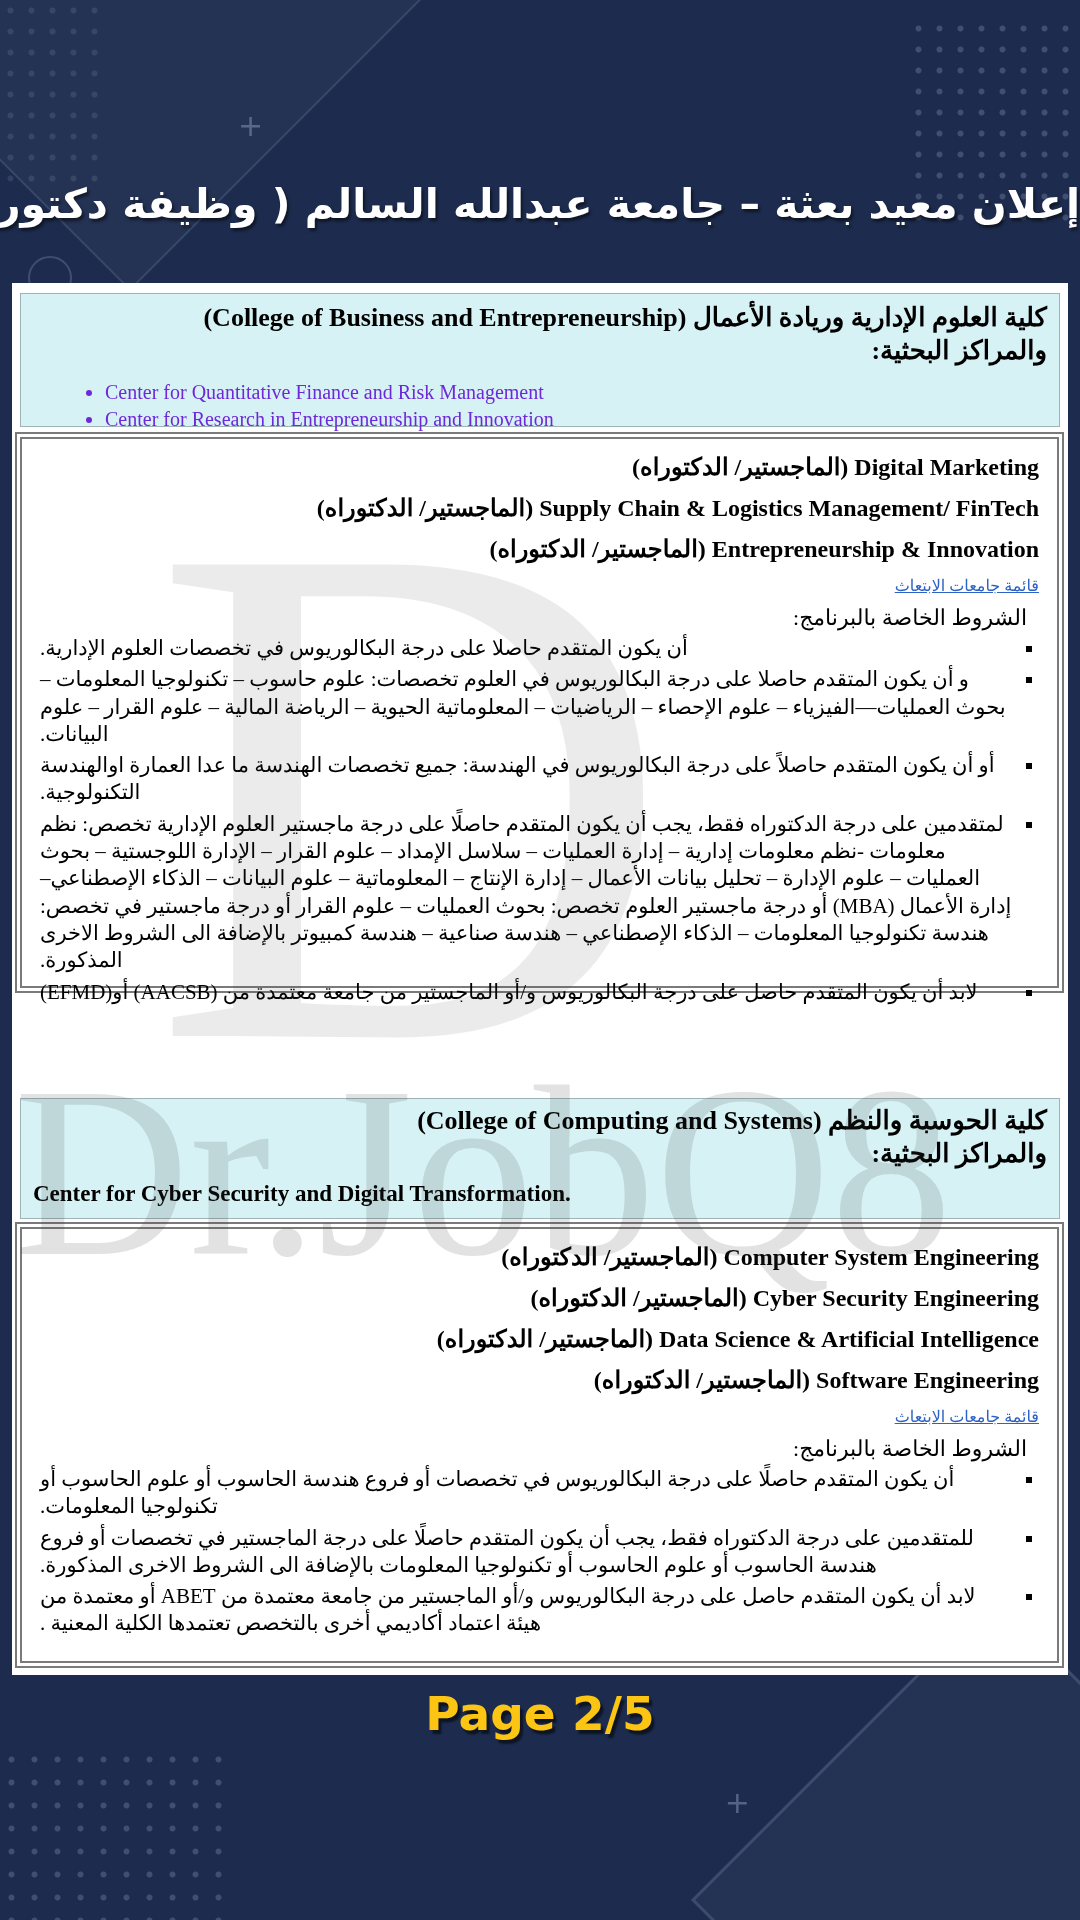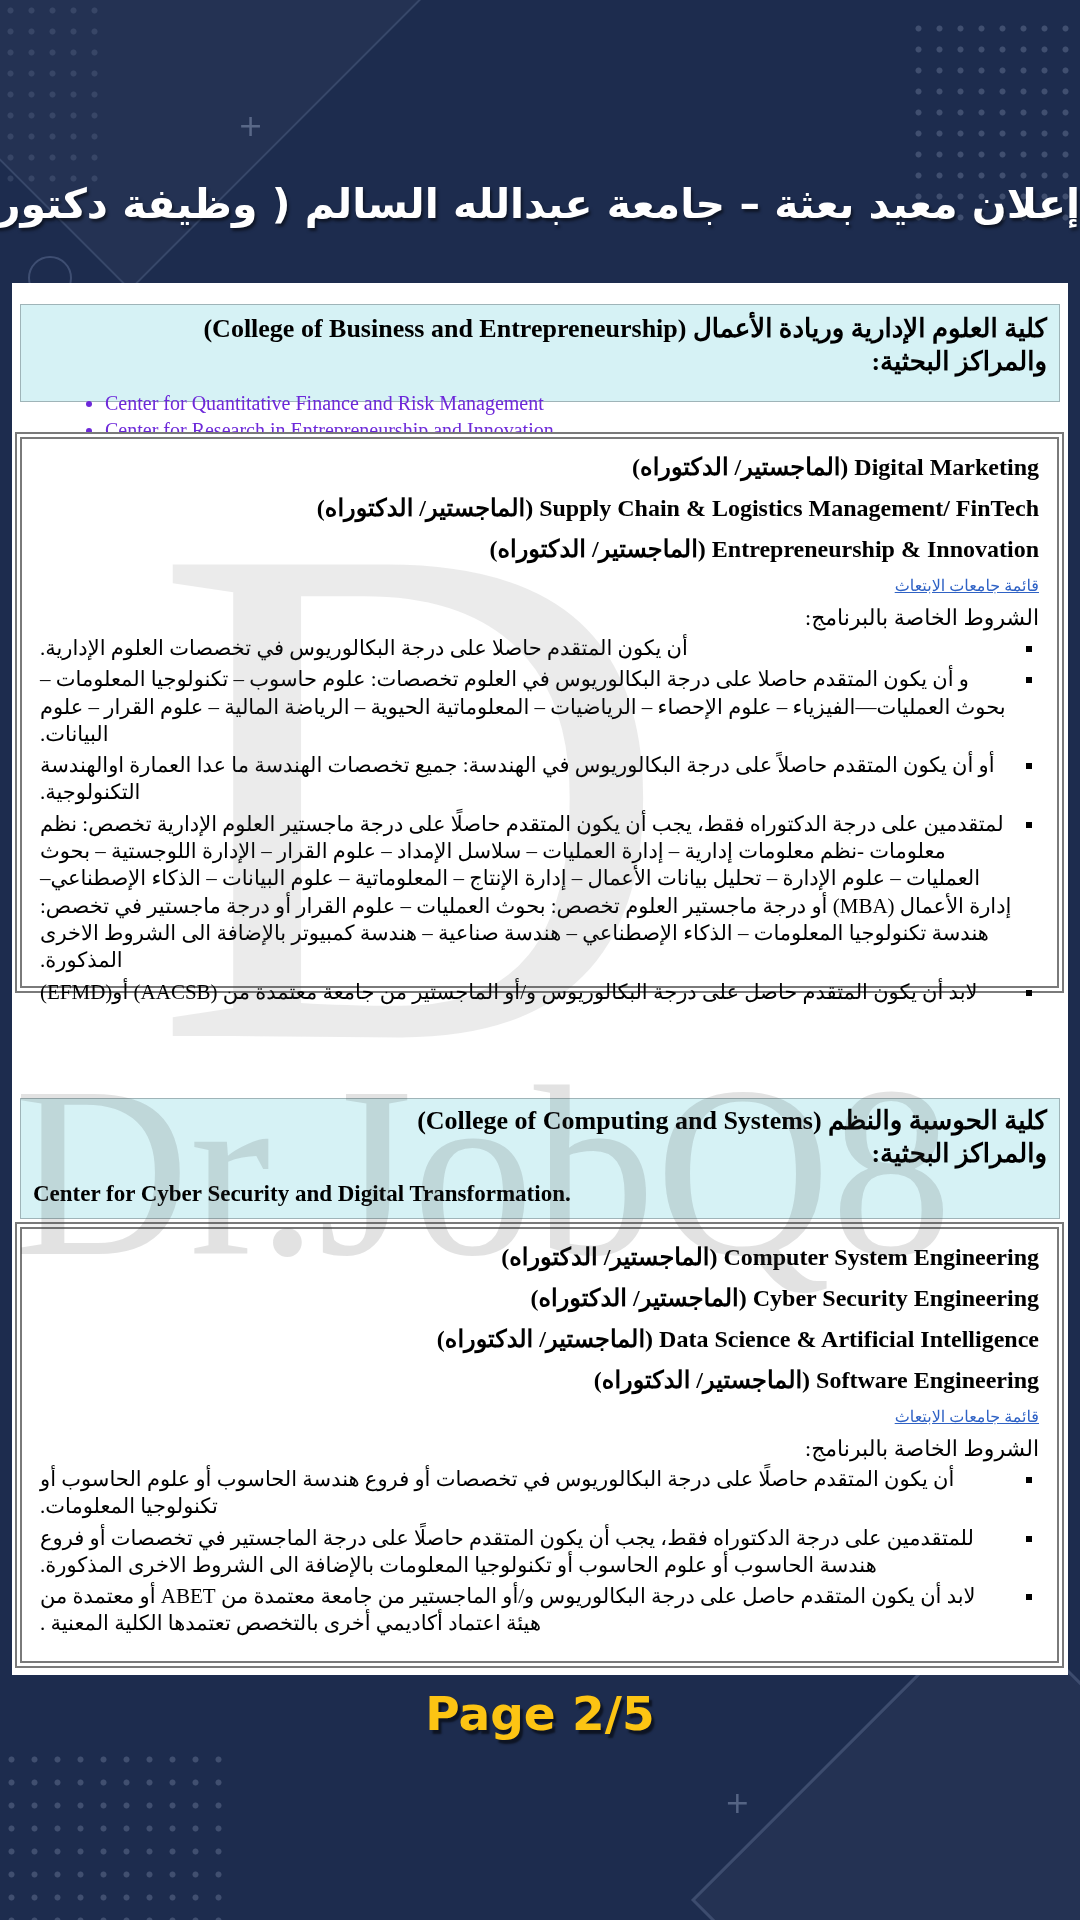--- a/index.html
+++ b/index.html
@@ -25,35 +25,35 @@
   .page-title{position:absolute;top:180px;left:0;right:0;text-align:center;direction:rtl;
               font-family:"DejaVu Sans","Liberation Sans",sans-serif;font-weight:bold;font-size:41px;
               color:#ffffff;text-shadow:2px 3px 3px rgba(0,0,0,0.5);white-space:nowrap;z-index:3;}
   .page-num{position:absolute;top:1686px;left:0;right:0;text-align:center;
             font-family:"DejaVu Sans","Liberation Sans",sans-serif;font-weight:bold;font-size:47px;
             color:#fcc413;text-shadow:3px 4px 2px rgba(0,0,0,0.55);z-index:3;}
   
   .doc{position:absolute;left:12px;top:283px;width:1056px;height:1392px;background:#ffffff;z-index:1;}
   .cyanbox{position:absolute;left:8px;width:1040px;background:#d6f2f5;border:1px solid #9fb4b8;
            box-sizing:border-box;padding:8px 12px 4px;}
-  .cyan1{top:21px;height:98px;}
+  .cyan1{top:10px;height:134px;}
   .cyan2{top:815px;height:121px;padding-top:6px;}
   .dblbox{position:absolute;left:3px;width:1049px;border:7px double #7a7a7a;background:#ffffff;
           box-sizing:border-box;padding:8px 18px;}
   .box1{top:149px;height:561px;}
   .box2{top:939px;height:446px;}
   .hdr{direction:rtl;text-align:right;font-weight:bold;font-size:26px;line-height:1.25;color:#000;}
   ul.centers{margin:12px 0 0;padding-left:72px;list-style:disc;direction:ltr;text-align:left;
              font-weight:normal;font-size:20px;line-height:1.35;color:#6d28d9;}
   .center-line{direction:ltr;text-align:left;font-weight:bold;font-size:23px;line-height:1.25;color:#000;margin-top:10px;}
   .centers-plain{margin-top:8px;}
   .prog{direction:rtl;text-align:right;font-weight:bold;font-size:24px;margin:6px 0 13px;color:#000;}
   .uni-link{display:block;direction:rtl;text-align:right;color:#2f62c5;text-decoration:underline;
             font-size:16px;margin:4px 0 10px;cursor:pointer;}
-  .cond-title{direction:rtl;text-align:right;font-size:22px;margin:2px 0 4px;color:#000;}
+  .cond-title{direction:rtl;text-align:right;font-size:22px;margin:2px 12px 4px;color:#000;}
   ul.conds{direction:rtl;text-align:left;list-style:square;margin:2px 0 0;padding:0 26px 0 0;
            font-size:21px;line-height:1.3;color:#000;}
   ul.conds li{margin-bottom:4px;}
   
   .wm{position:absolute;font-family:"Liberation Serif","DejaVu Serif",serif;pointer-events:none;z-index:4;line-height:1;}
   .wm-d{top:150px;left:140px;font-size:720px;color:rgba(60,60,60,0.10);}
   .wm-text{top:768px;left:2px;font-size:243px;color:rgba(60,60,60,0.15);white-space:nowrap;}
 </style>
 </head>
 <body>

